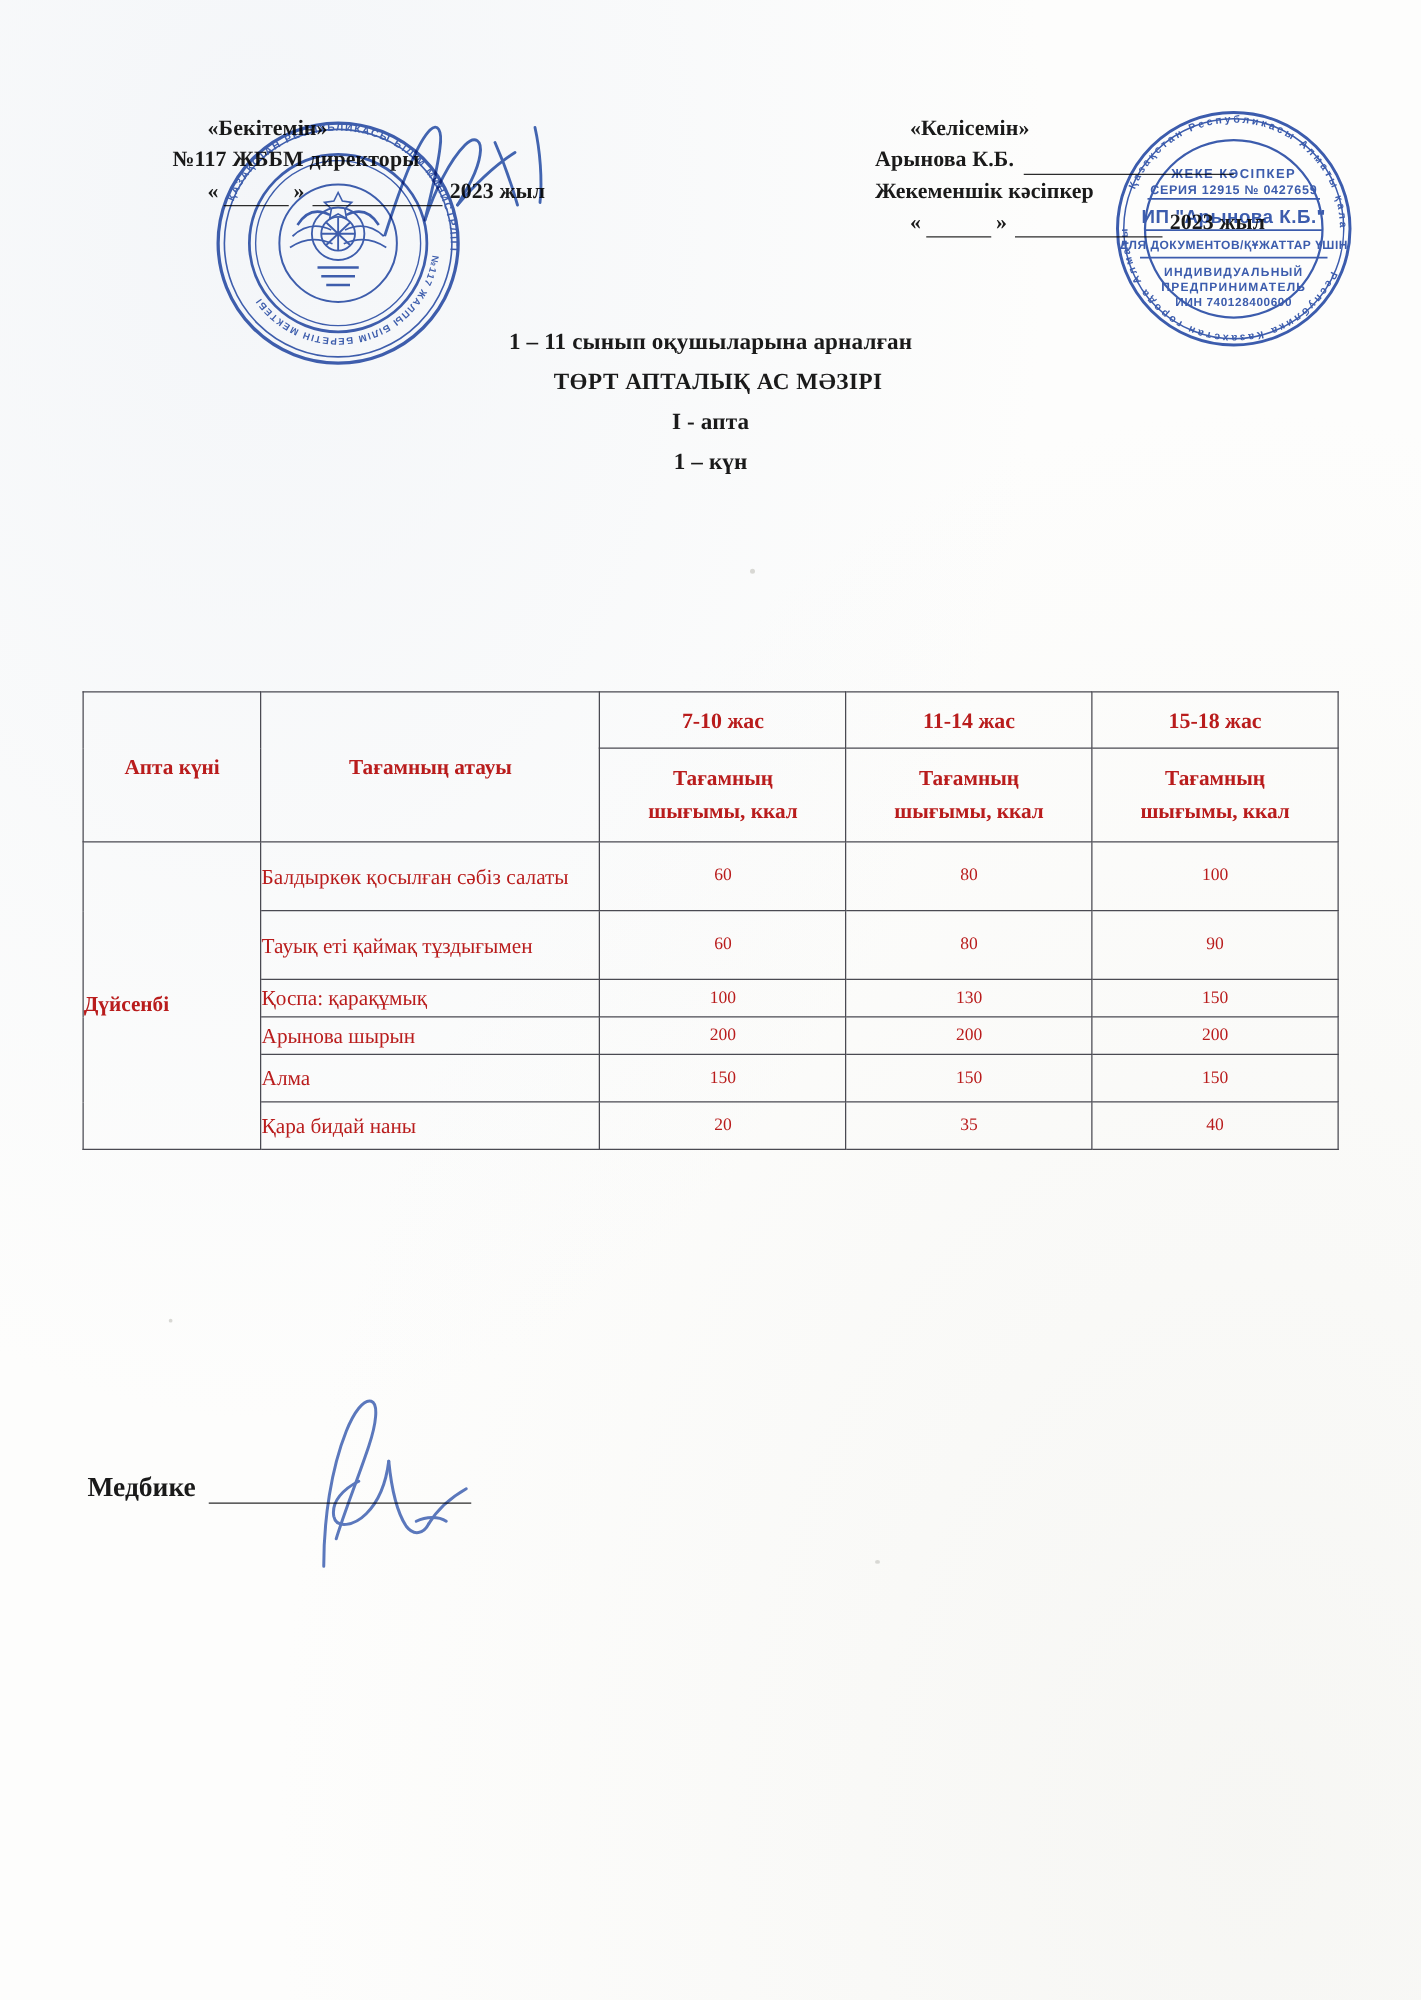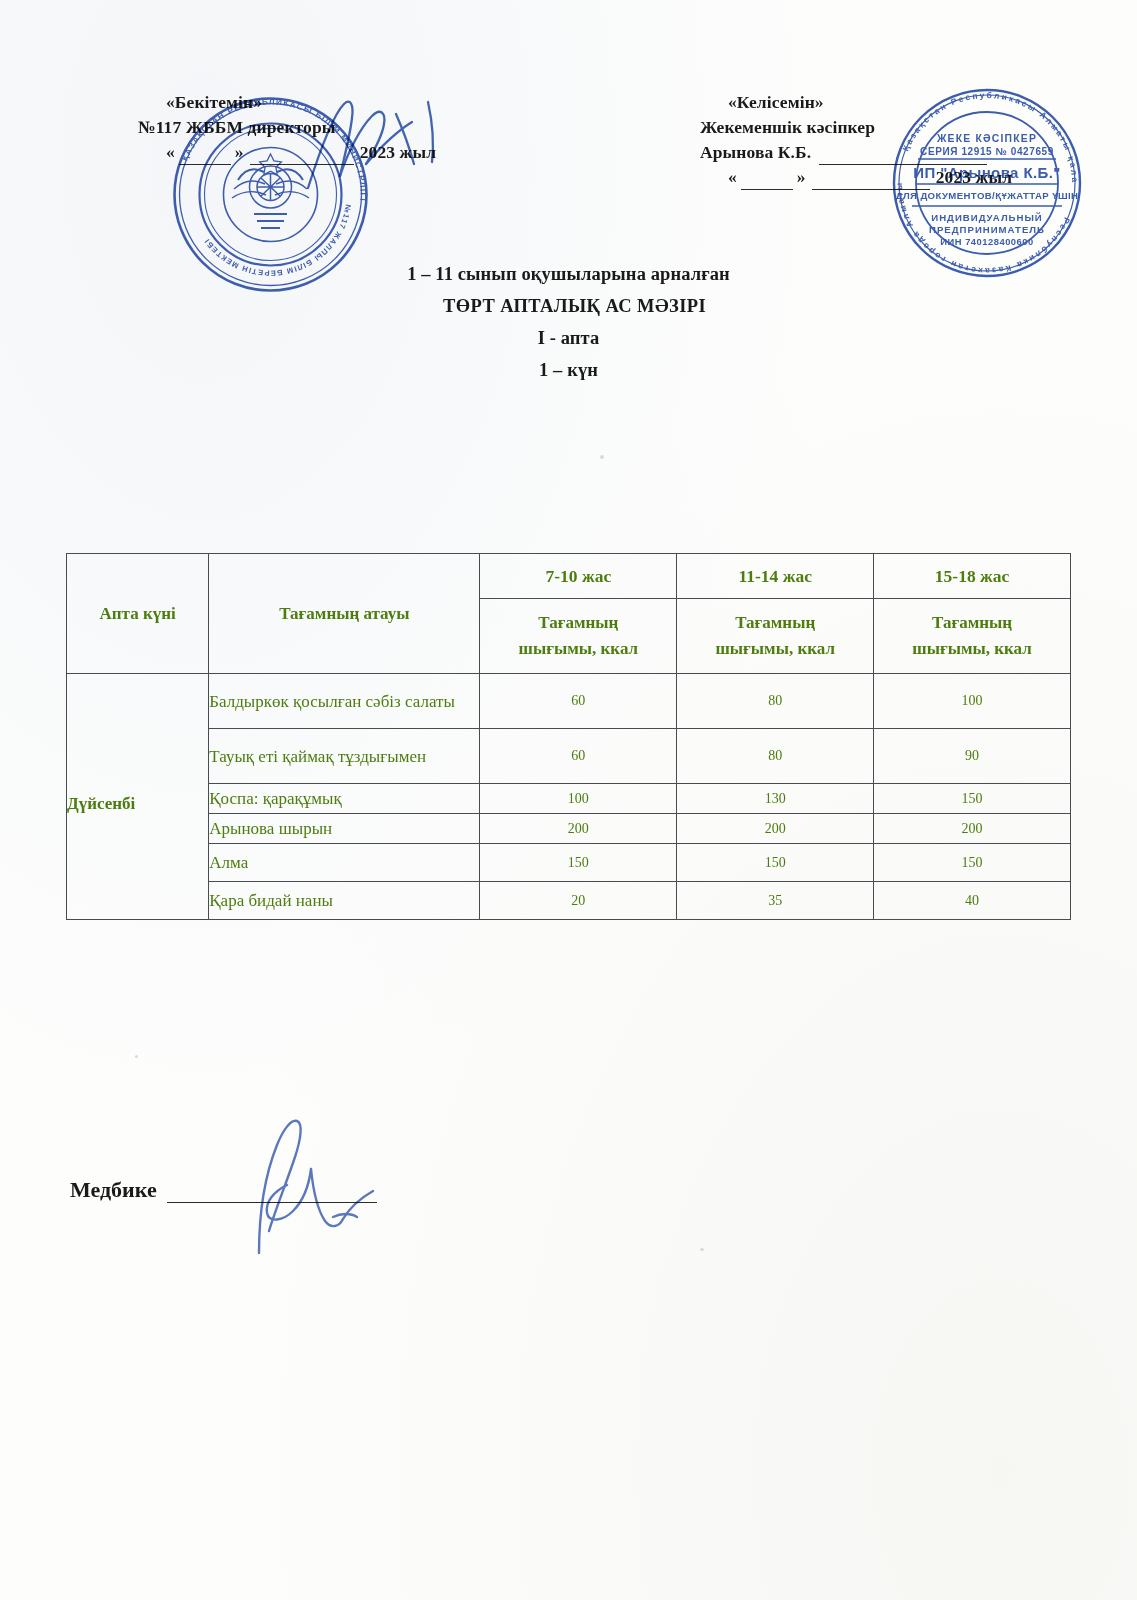--- a/index.html
+++ b/index.html
@@ -75,21 +75,21 @@
     left: 66px;
     top: 553px;
     width: 1005px;
     border-collapse: collapse;
     font-size: 17px;
   }
   .menu-table td, .menu-table th {
     border: 1.1px solid #4a4a52;
     padding: 0;
     vertical-align: middle;
-    color: #4d7c0f;
+    color: #b91c1c;
   }
   .menu-table thead th {
     font-weight: bold;
     text-align: center;
   }
   .th-tall   { height: 118px; }
   .th-age    { height: 44px; font-size: 17.5px; }
   .th-yield  { height: 74px; font-size: 17px; line-height: 26px; }
 
   .col-day   { width: 142px; }
@@ -165,22 +165,22 @@
   <div class="speck" style="left:700px; top:1248px; width:4px; height:3px;"></div>
 
   <div class="hdr hdr-left">
     <span class="ln indent">«Бекітемін»</span>
     <span class="ln">№117 ЖББМ директоры</span>
     <span class="ln indent"><span>«</span><span class="rule rule-q1"></span><span>»</span><span class="rule rule-q2"></span><span>2023</span>&nbsp;<span>жыл</span></span>
   </div>
 
   <div class="hdr hdr-right">
     <span class="ln indent">«Келісемін»</span>
+    <span class="ln"><span>Арынова К.Б.</span><span class="rule rule-nameR"></span></span>
     <span class="ln">Жекеменшік кәсіпкер</span>
-    <span class="ln"><span>Арынова К.Б.</span><span class="rule rule-nameR"></span></span>
     <span class="ln indent"><span>«</span><span class="rule rule-q1"></span><span>»</span><span class="rule rule-q2R"></span><span>2023</span>&nbsp;<span>жыл</span></span>
   </div>
 
   <div class="stamp stamp-left">
     <svg viewBox="0 0 205 205" width="205" height="205" aria-hidden="true">
       <defs>
         <path id="ringOuterL" d="M102.5,102.5 m-90,0 a90,90 0 1,1 180,0 a90,90 0 1,1 -180,0"></path>
         <path id="ringInnerL" d="M102.5,102.5 m-76,0 a76,76 0 1,1 152,0 a76,76 0 1,1 -152,0"></path>
       </defs>
       <g fill="none" stroke="#2b4fa8">

